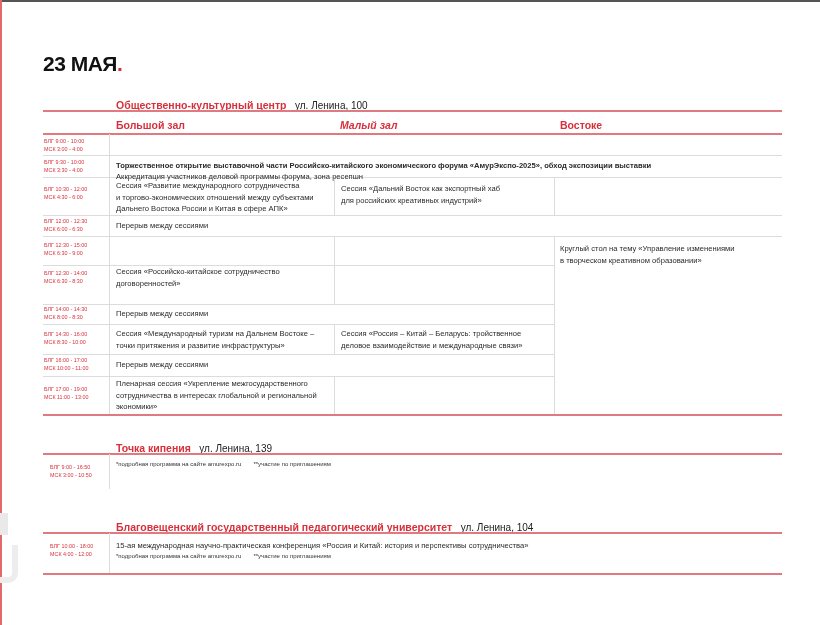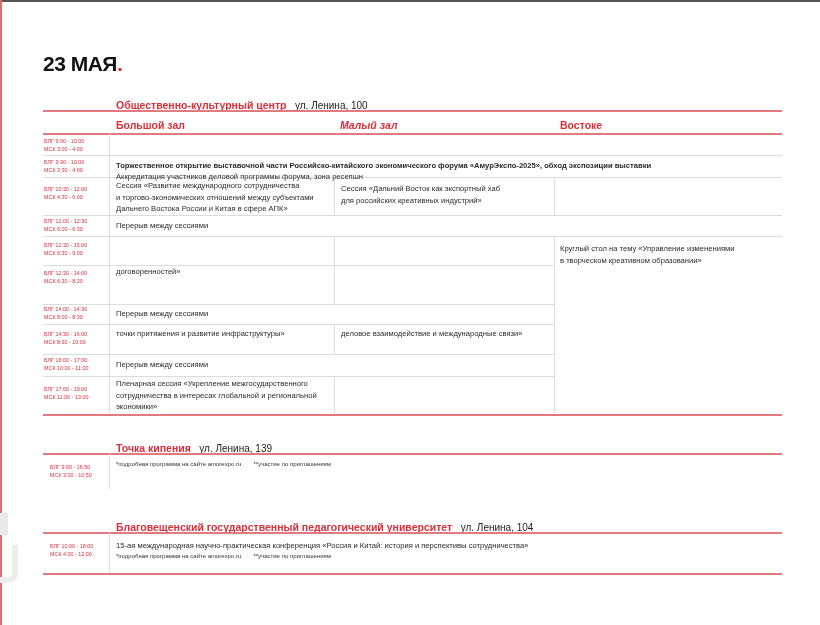--- a/index.html
+++ b/index.html
@@ -110,37 +110,40 @@
 <div class="cell" style="left:560px; top:243px;">
     <div>Круглый стол на тему «Управление изменениями</div>
     <div>в творческом креативном образовании»</div>
   </div>
 
 <div class="time" style="top:270px;">
     <div>БЛГ 12:30 - 14:00</div>
     <div>МСК 6:30 - 8:30</div>
   </div>
 <div class="cell" style="left:116px; top:266px;">
+    <div>Сессия «Российско-китайское сотрудничество</div>
     <div>договоренностей»</div>
   </div>
 
 <div class="time" style="top:306px;">
     <div>БЛГ 14:00 - 14:30</div>
     <div>МСК 8:00 - 8:30</div>
   </div>
 <div class="cell" style="left:116px; top:308px;">Перерыв между сессиями</div>
 
 <div class="time" style="top:331px;">
     <div>БЛГ 14:30 - 16:00</div>
     <div>МСК 8:30 - 10:00</div>
   </div>
 <div class="cell" style="left:116px; top:328px;">
+    <div>Сессия «Международный туризм на Дальнем Востоке –</div>
     <div>точки притяжения и развитие инфраструктуры»</div>
   </div>
 <div class="cell" style="left:341px; top:328px;">
+    <div>Сессия «Россия – Китай – Беларусь: тройственное</div>
     <div>деловое взаимодействие и международные связи»</div>
   </div>
 
 <div class="time" style="top:357px;">
     <div>БЛГ 16:00 - 17:00</div>
     <div>МСК 10:00 - 11:00</div>
   </div>
 <div class="cell" style="left:116px; top:359px;">Перерыв между сессиями</div>
 
 <div class="time" style="top:386px;">

